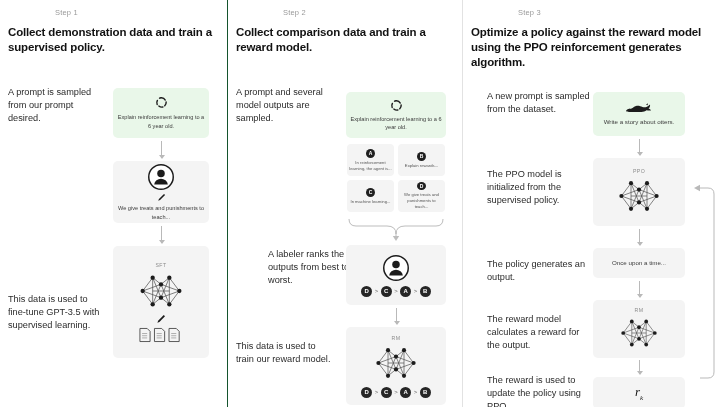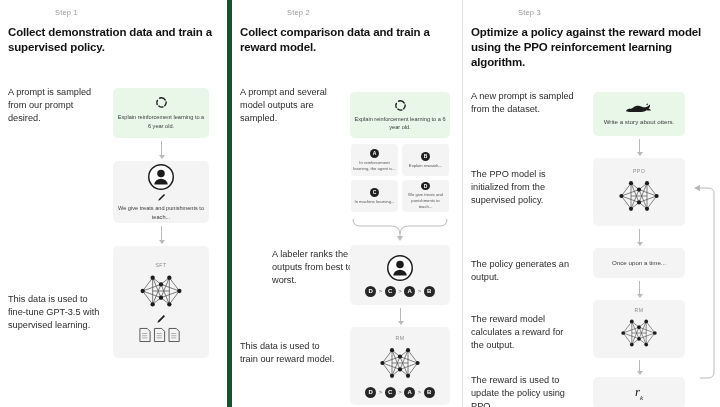--- a/index.html
+++ b/index.html
@@ -8,40 +8,40 @@
     width:720px; height:407px;
     background:#ffffff;
     font-family:"Liberation Sans", sans-serif;
     color:#1a1a1a;
     overflow:hidden;
   }
   .board { position:relative; width:720px; height:407px; display:flex; }
 
   .column { position:relative; flex:0 0 auto; height:407px; padding:8px 0 0 0; }
   .col1 { width:227px; }
-  .col2 { width:235px; border-left:5px solid #14532d; }
+  .col2 { width:235px; border-left:1px solid #14532d; }
   .col3 { width:258px; border-left:1px solid #e2e2e2; }
 
   .col-inner { position:relative; width:100%; height:100%; }
 
   .step-label {
     font-size:7.5px; color:#9a9a9a; letter-spacing:.2px;
     margin:0 0 4px 8px; font-weight:400;padding-left:47px;
   }
   .step-title {
     font-size:11.5px; font-weight:bold; line-height:1.32;
     color:#121212; margin:8px 10px 0 8px; letter-spacing:-.15px;
   }
 
   
   .desc {
     position:absolute; left:8px; width:98px;
     font-size:9.2px; line-height:1.42; color:#2b2b2b;
   }
-  .col3 .desc { width:104px; }
+  .col3 .desc { width:104px;margin-left:16px; }
 
   
   .flow { position:absolute; }
 
   .card {
     background:#f4f4f4; border-radius:5px;
     display:flex; flex-direction:column; align-items:center;
     justify-content:center; text-align:center;
   }
   .card.green { background:#e9f7e9; }
@@ -283,21 +283,21 @@
           <span class="rank-gt">&gt;</span>
           <div class="rank-badge">B</div>
         </div>
       </div>
     </div>
   </div>
 
   <div class="column col3">
     <div class="col-inner">
       <div class="step-label">Step 3</div>
-      <div class="step-title">Optimize a policy against the reward model using the PPO reinforcement learning algorithm.</div>
+      <div class="step-title">Optimize a policy against the reward model using the PPO reinforcement generates algorithm.</div>
 
       <div class="desc" style="top:82px;">A new prompt is sampled from the dataset.</div>
       <div class="desc" style="top:160px;">The PPO model is initialized from the supervised policy.</div>
       <div class="desc" style="top:250px;">The policy generates an output.</div>
       <div class="desc" style="top:305px;">The reward model calculates a reward for the output.</div>
       <div class="desc" style="top:366px;">The reward is used to update the policy using PPO.</div>
 
       <div class="card green flow" style="left:130px; top:84px; width:92px; height:44px;">
         <span>
           <svg width="30" height="14" viewBox="0 0 60 28">

